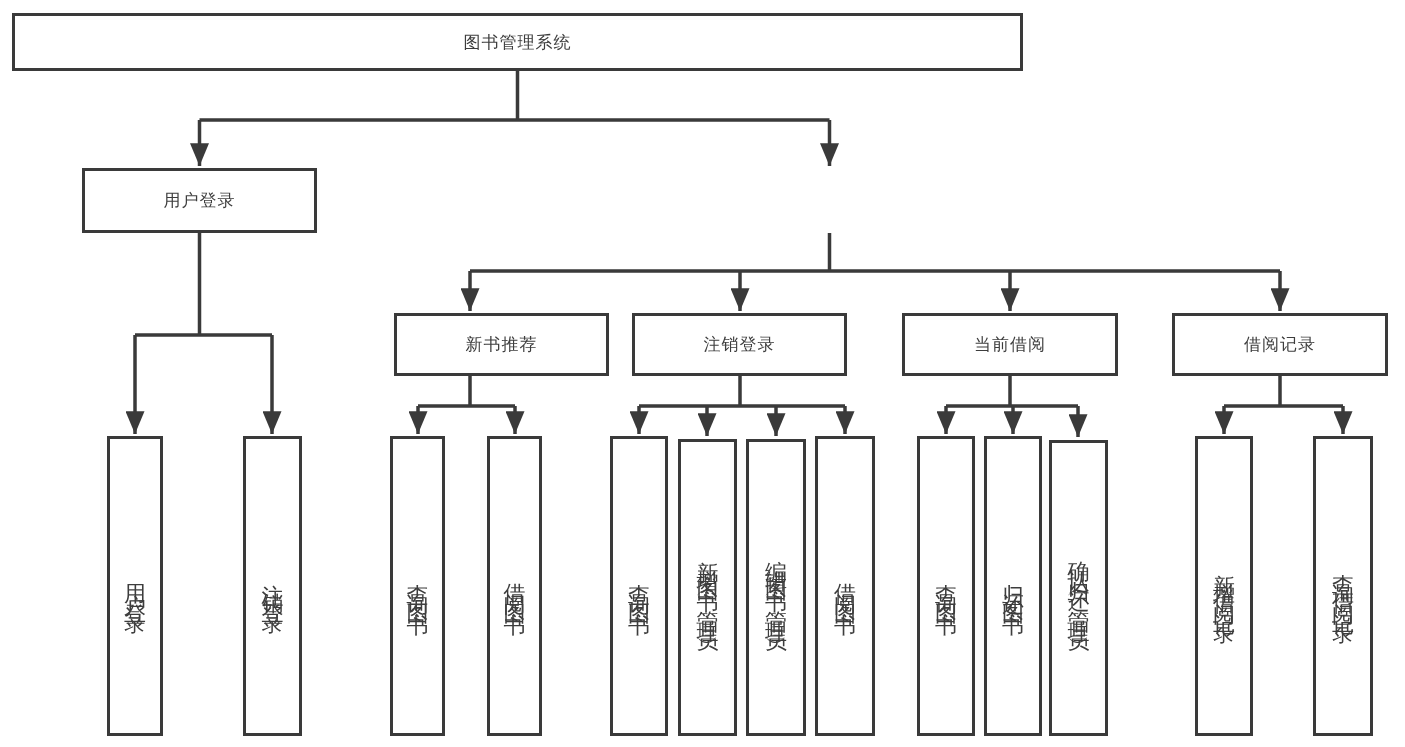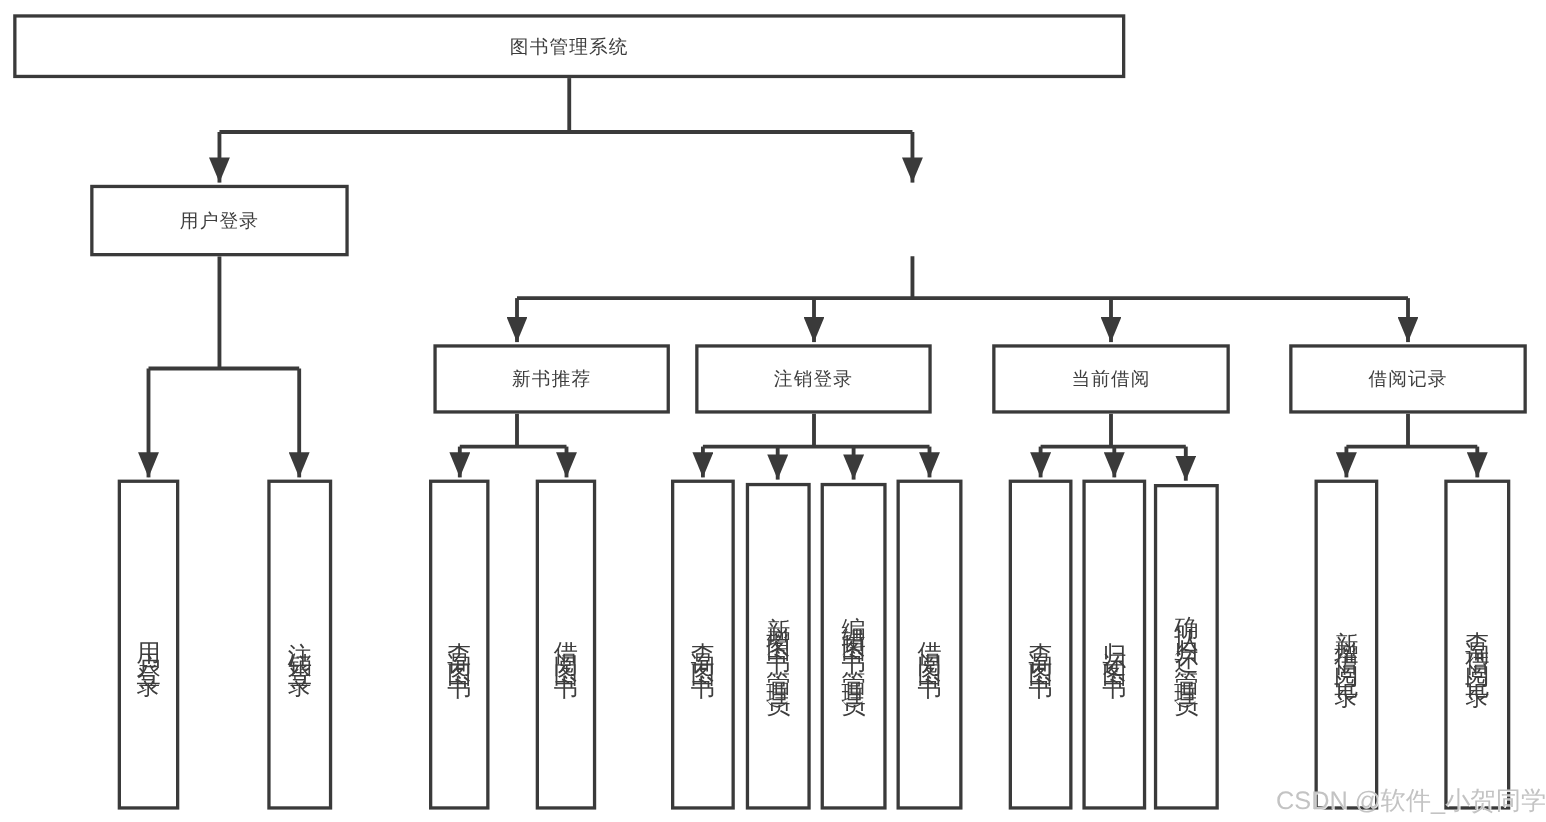--- a/index.html
+++ b/index.html
@@ -182,14 +182,13 @@
     <span class="vtext">确认归还（管理员）</span>
   </div>
 
   <div class="vbox leaf lf12">
     <span class="vtext">新增借阅记录</span>
   </div>
   <div class="vbox leaf lf13">
     <span class="vtext">查询借阅记录</span>
   </div>
 
-  <div class="watermark">CSDN @软件_小贺同学</div>
 </div>
 
 </body></html>

